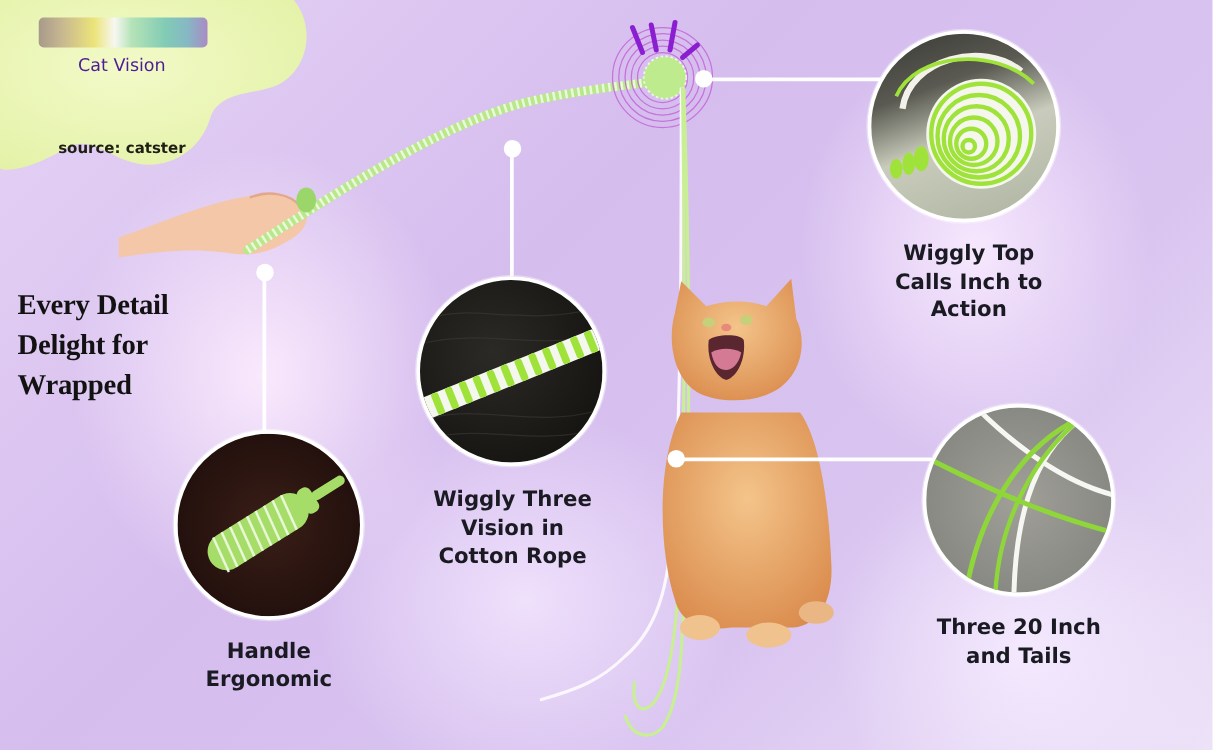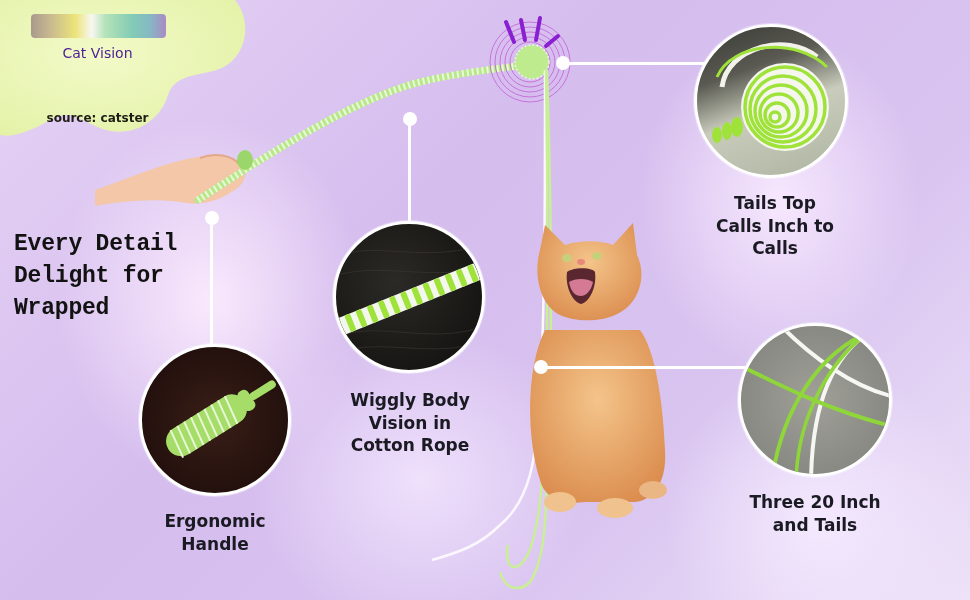--- a/index.html
+++ b/index.html
@@ -27,21 +27,21 @@
     font-size: 14px; line-height: 18px; color: #4c1d95; font-weight: 500;
   }
   .blob-source {
     left: 30px; top: 83px; width: 135px; text-align: center;
     font-size: 12px; color: #1e1e14; font-weight: 600; margin-top: 28px;
   }
 
   .headline {
     left: 14px; top: 228px; width: 210px;
     font-size: 23px; line-height: 32px; font-weight: 900; color: #121212;
-    font-family: Liberation Mono, monospace; letter-spacing: -0.2px;
+    font-family: Liberation Serif, serif; letter-spacing: -0.2px;
   }
 
   
   .line-v { width: 3px; background: #fff; border-radius: 2px; }
   .line-h { height: 3px; background: #fff; border-radius: 2px; }
   .dot { width: 14px; height: 14px; border-radius: 50%; background: #fff; }
 
   
   .circle {
     border-radius: 50%; border: 3px solid #fff; overflow: hidden;
@@ -164,22 +164,22 @@
         <line x1="78" y1="58" x2="74" y2="88"></line>
           <line x1="86" y1="58" x2="82" y2="88"></line>
         <line x1="94" y1="58" x2="90" y2="88"></line>
       </g>
       <rect x="104" y="62" width="12" height="22" rx="5" fill="#a5dd68"></rect>
       <rect x="114" y="69" width="30" height="8" rx="4" fill="#a5dd68"></rect>
     </g>
   </svg>
 </div>
 <div class="abs feature-label" style="left:130px; top:510px; width:170px;">
+  <div>Handle</div>
   <div>Ergonomic</div>
-  <div>Handle</div>
 </div>
 
 <div class="abs circle" style="left:333px; top:221px; width:152px; height:152px; background: radial-gradient(circle at 40% 40%, #2c2a26, #0f0e0c);">
   <svg width="146" height="146" viewBox="0 0 146 146">
     <g stroke="#3e3b35" stroke-width="1" opacity="0.6" fill="none">
       <path d="M10,30 C40,20 80,35 130,25"></path>
         <path d="M5,50 C50,40 90,55 140,45"></path>
       <path d="M10,110 C50,100 90,118 140,105"></path>
         <path d="M15,125 C50,118 90,130 130,122"></path>
     </g>
@@ -198,21 +198,21 @@
           <rect x="102" y="66" width="6" height="18" rx="2"></rect>
         <rect x="114" y="66" width="6" height="18" rx="2"></rect>
           <rect x="126" y="66" width="6" height="18" rx="2"></rect>
         <rect x="138" y="66" width="6" height="18" rx="2"></rect>
           <rect x="150" y="66" width="6" height="18" rx="2"></rect>
       </g>
     </g>
   </svg>
 </div>
 <div class="abs feature-label" style="left:325px; top:389px; width:170px;">
-  <div>Wiggly Body</div>
+  <div>Wiggly Three</div>
   <div>Vision in</div>
   <div>Cotton Rope</div>
 </div>
 
 <div class="abs circle" style="left:694px; top:24px; width:154px; height:154px; background: linear-gradient(160deg, #3a3a36 0%, #5a5a52 30%, #c9ccbc 55%, #aeb3a0 100%);">
   <svg width="148" height="148" viewBox="0 0 148 148">
     <path d="M25,60 C30,20 90,5 120,30" stroke="#f2f2ea" stroke-width="5" fill="none"></path>
     <path d="M20,50 C35,15 100,10 130,40" stroke="#9fe33a" stroke-width="3" fill="none"></path>
     <g fill="none" stroke-width="3.5">
       <circle cx="88" cy="80" r="44" fill="#f5f7ee" stroke="none"></circle>
@@ -224,23 +224,23 @@
       <circle cx="78" cy="90" r="5" stroke="#9fe33a"></circle>
     </g>
     <g fill="#9fe33a">
       <ellipse cx="40" cy="100" rx="6" ry="10"></ellipse>
         <ellipse cx="30" cy="104" rx="5" ry="9"></ellipse>
       <ellipse cx="20" cy="108" rx="5" ry="8"></ellipse>
     </g>
   </svg>
 </div>
 <div class="abs feature-label" style="left:690px; top:192px; width:170px;">
-  <div>Tails Top</div>
+  <div>Wiggly Top</div>
   <div>Calls Inch to</div>
-  <div>Calls</div>
+  <div>Action</div>
 </div>
 
 <div class="abs circle" style="left:738px; top:323px; width:154px; height:154px; background: radial-gradient(circle at 50% 50%, #a0a099, #7f807a);">
   <svg width="148" height="148" viewBox="0 0 148 148">
     <path d="M40,0 C70,30 110,60 150,70" stroke="#f6f6f2" stroke-width="4" fill="none"></path>
     <path d="M130,5 C90,30 70,80 70,160" stroke="#f6f6f2" stroke-width="4" fill="none"></path>
     <path d="M0,40 C40,60 90,85 150,100" stroke="#8ed63a" stroke-width="4" fill="none"></path>
     <path d="M120,10 C80,30 40,80 30,160" stroke="#8ed63a" stroke-width="4" fill="none"></path>
     <path d="M125,8 C90,35 55,90 55,160" stroke="#8ed63a" stroke-width="3.5" fill="none"></path>
   </svg>

